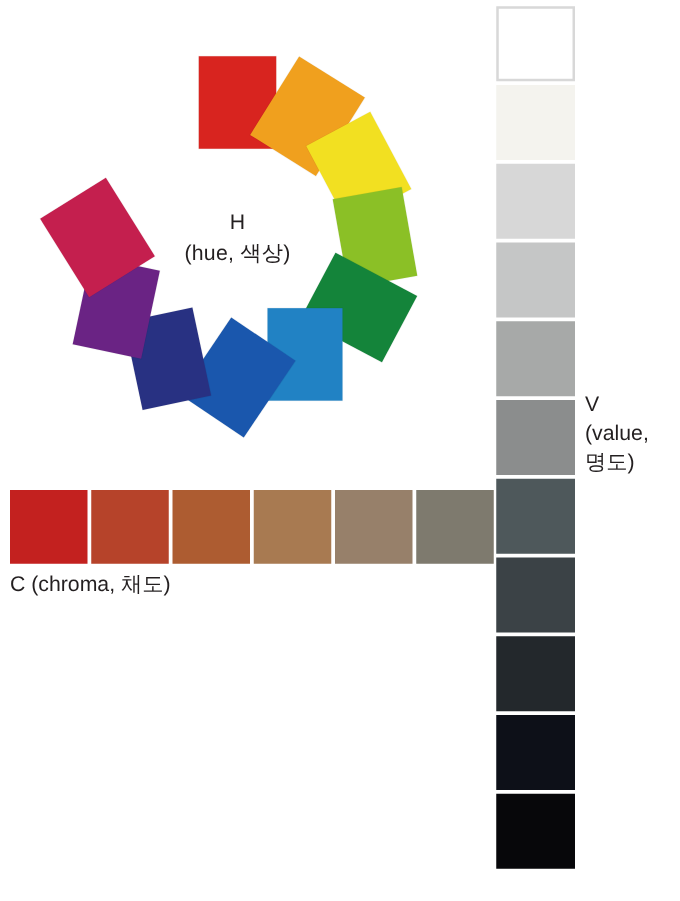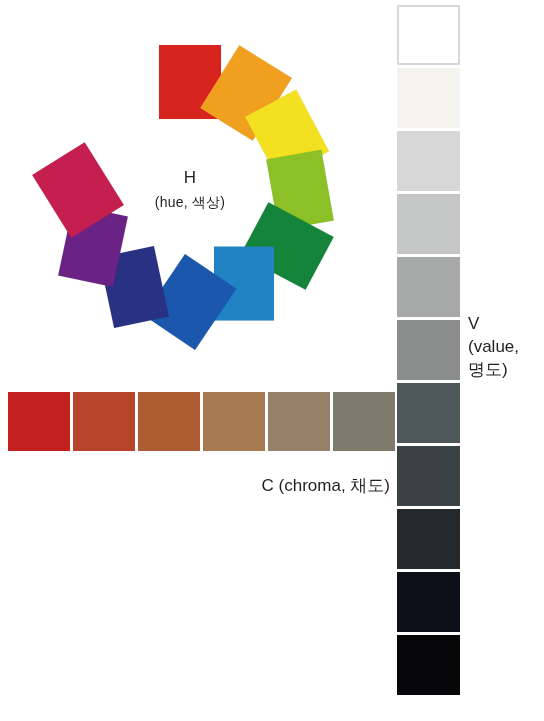--- a/index.html
+++ b/index.html
@@ -45,21 +45,21 @@
     line-height: 25px;
     white-space: nowrap;
     letter-spacing: 0.2px;
   }
   #hue-label .hue-letter {
     display: block;
     font-size: 17px;
   }
   #hue-label .hue-paren {
     display: block;
-    font-size: 14px;
+    font-size: 17px;
   }
 
   
   #value-column {
     position: absolute;
     left: 397px;
     top: 5px;
     width: 63px;
     display: flex;
     flex-direction: column;
@@ -93,23 +93,23 @@
     gap: 3px;
   }
   .chroma-chip {
     width: 62px;
     height: 59px;
     box-sizing: border-box;
   }
   #chroma-label {
     position: absolute;
     left: 8px;
-    top: 474px;
+    top: 456px;
     width: 382px;
-    text-align: right;
+    text-align: left;
     color: #231f20;
     font-size: 17px;
     white-space: nowrap;
   }
 </style>
 </head>
 <body>
 
 <div id="canvas">
 

